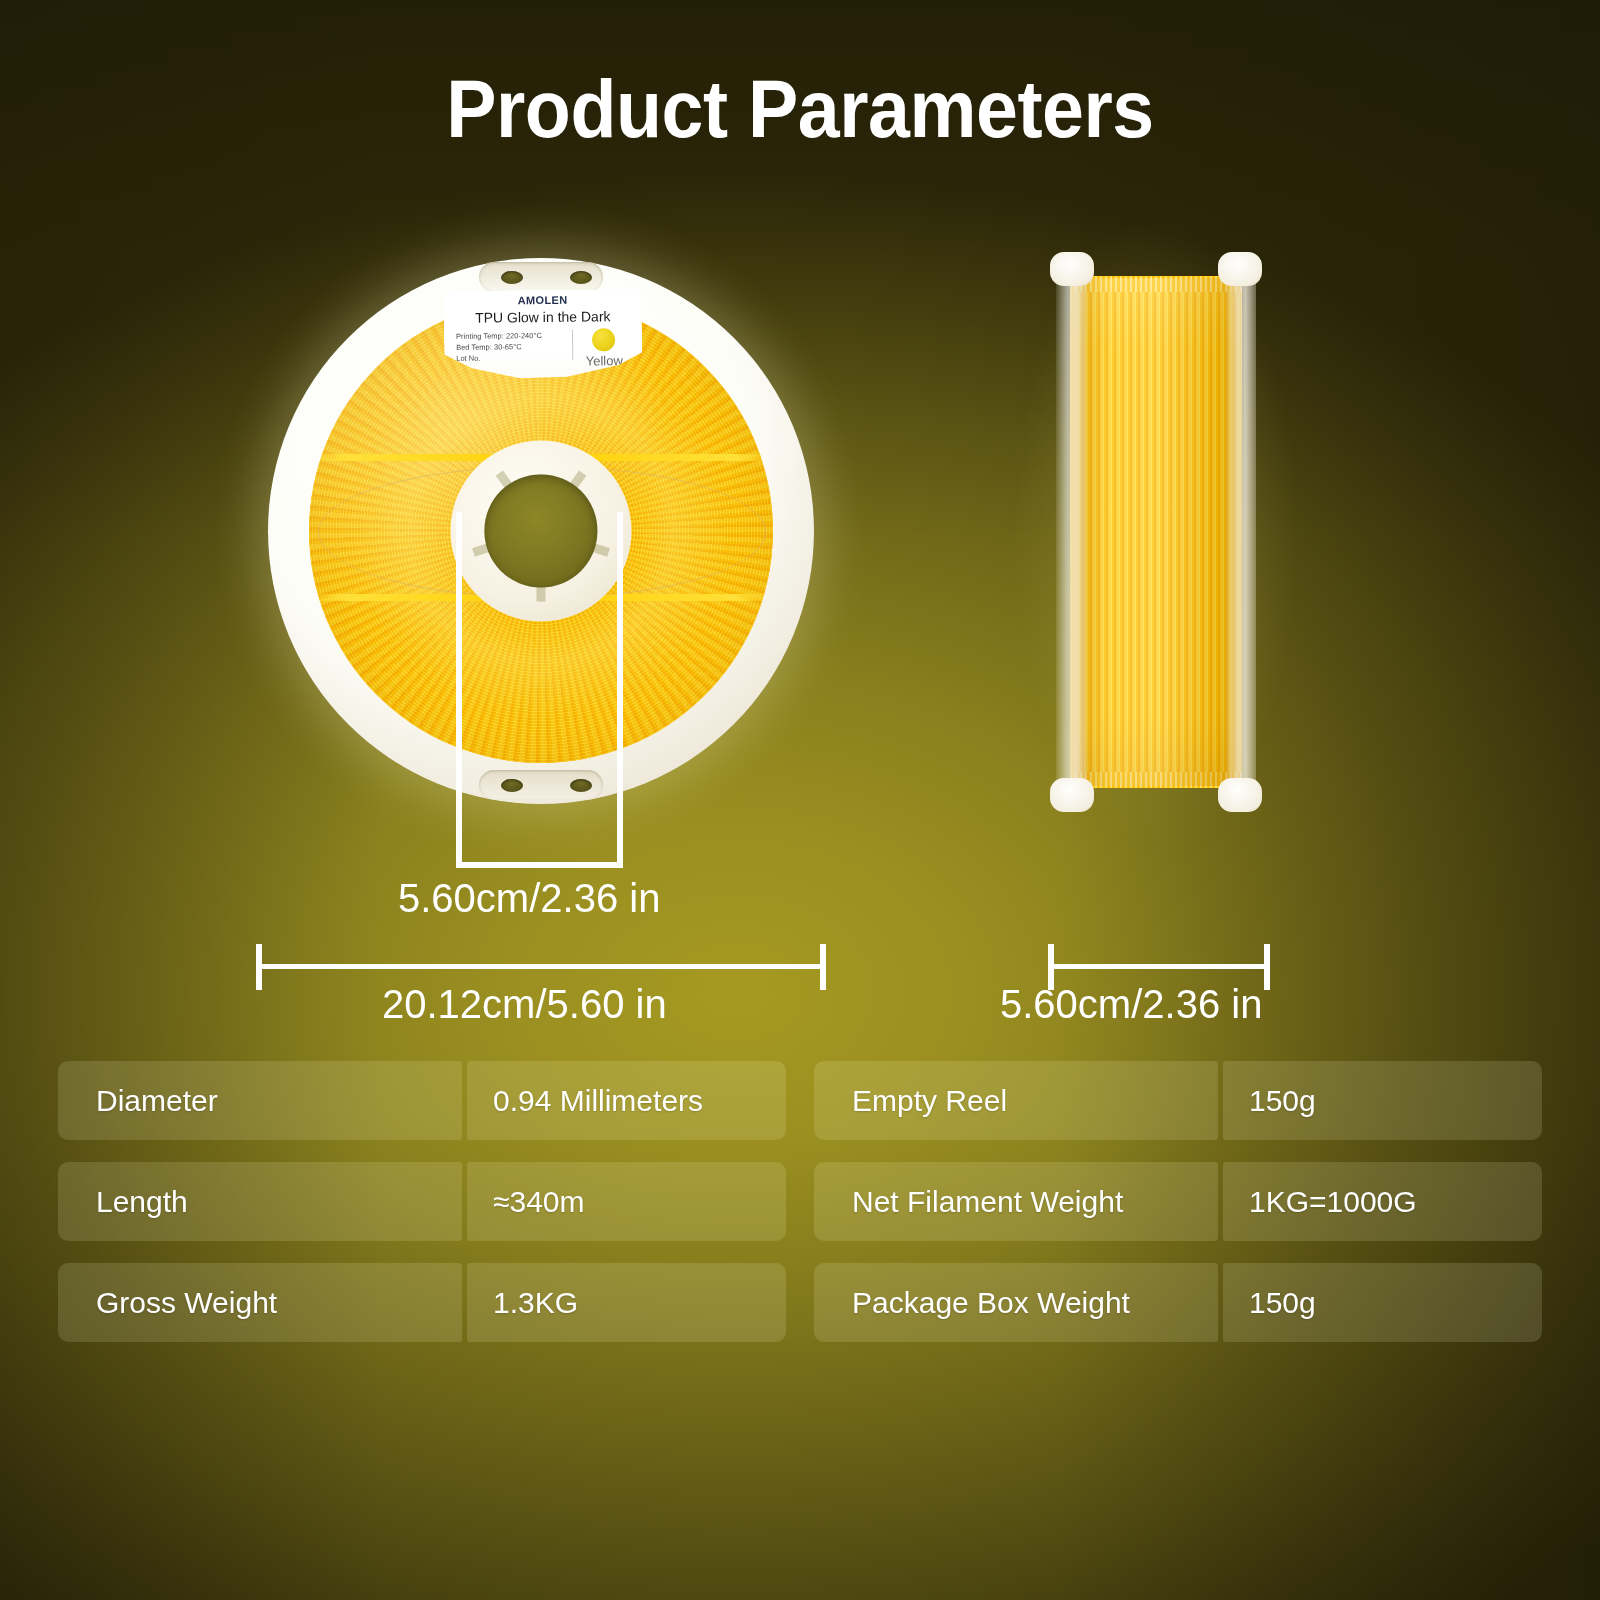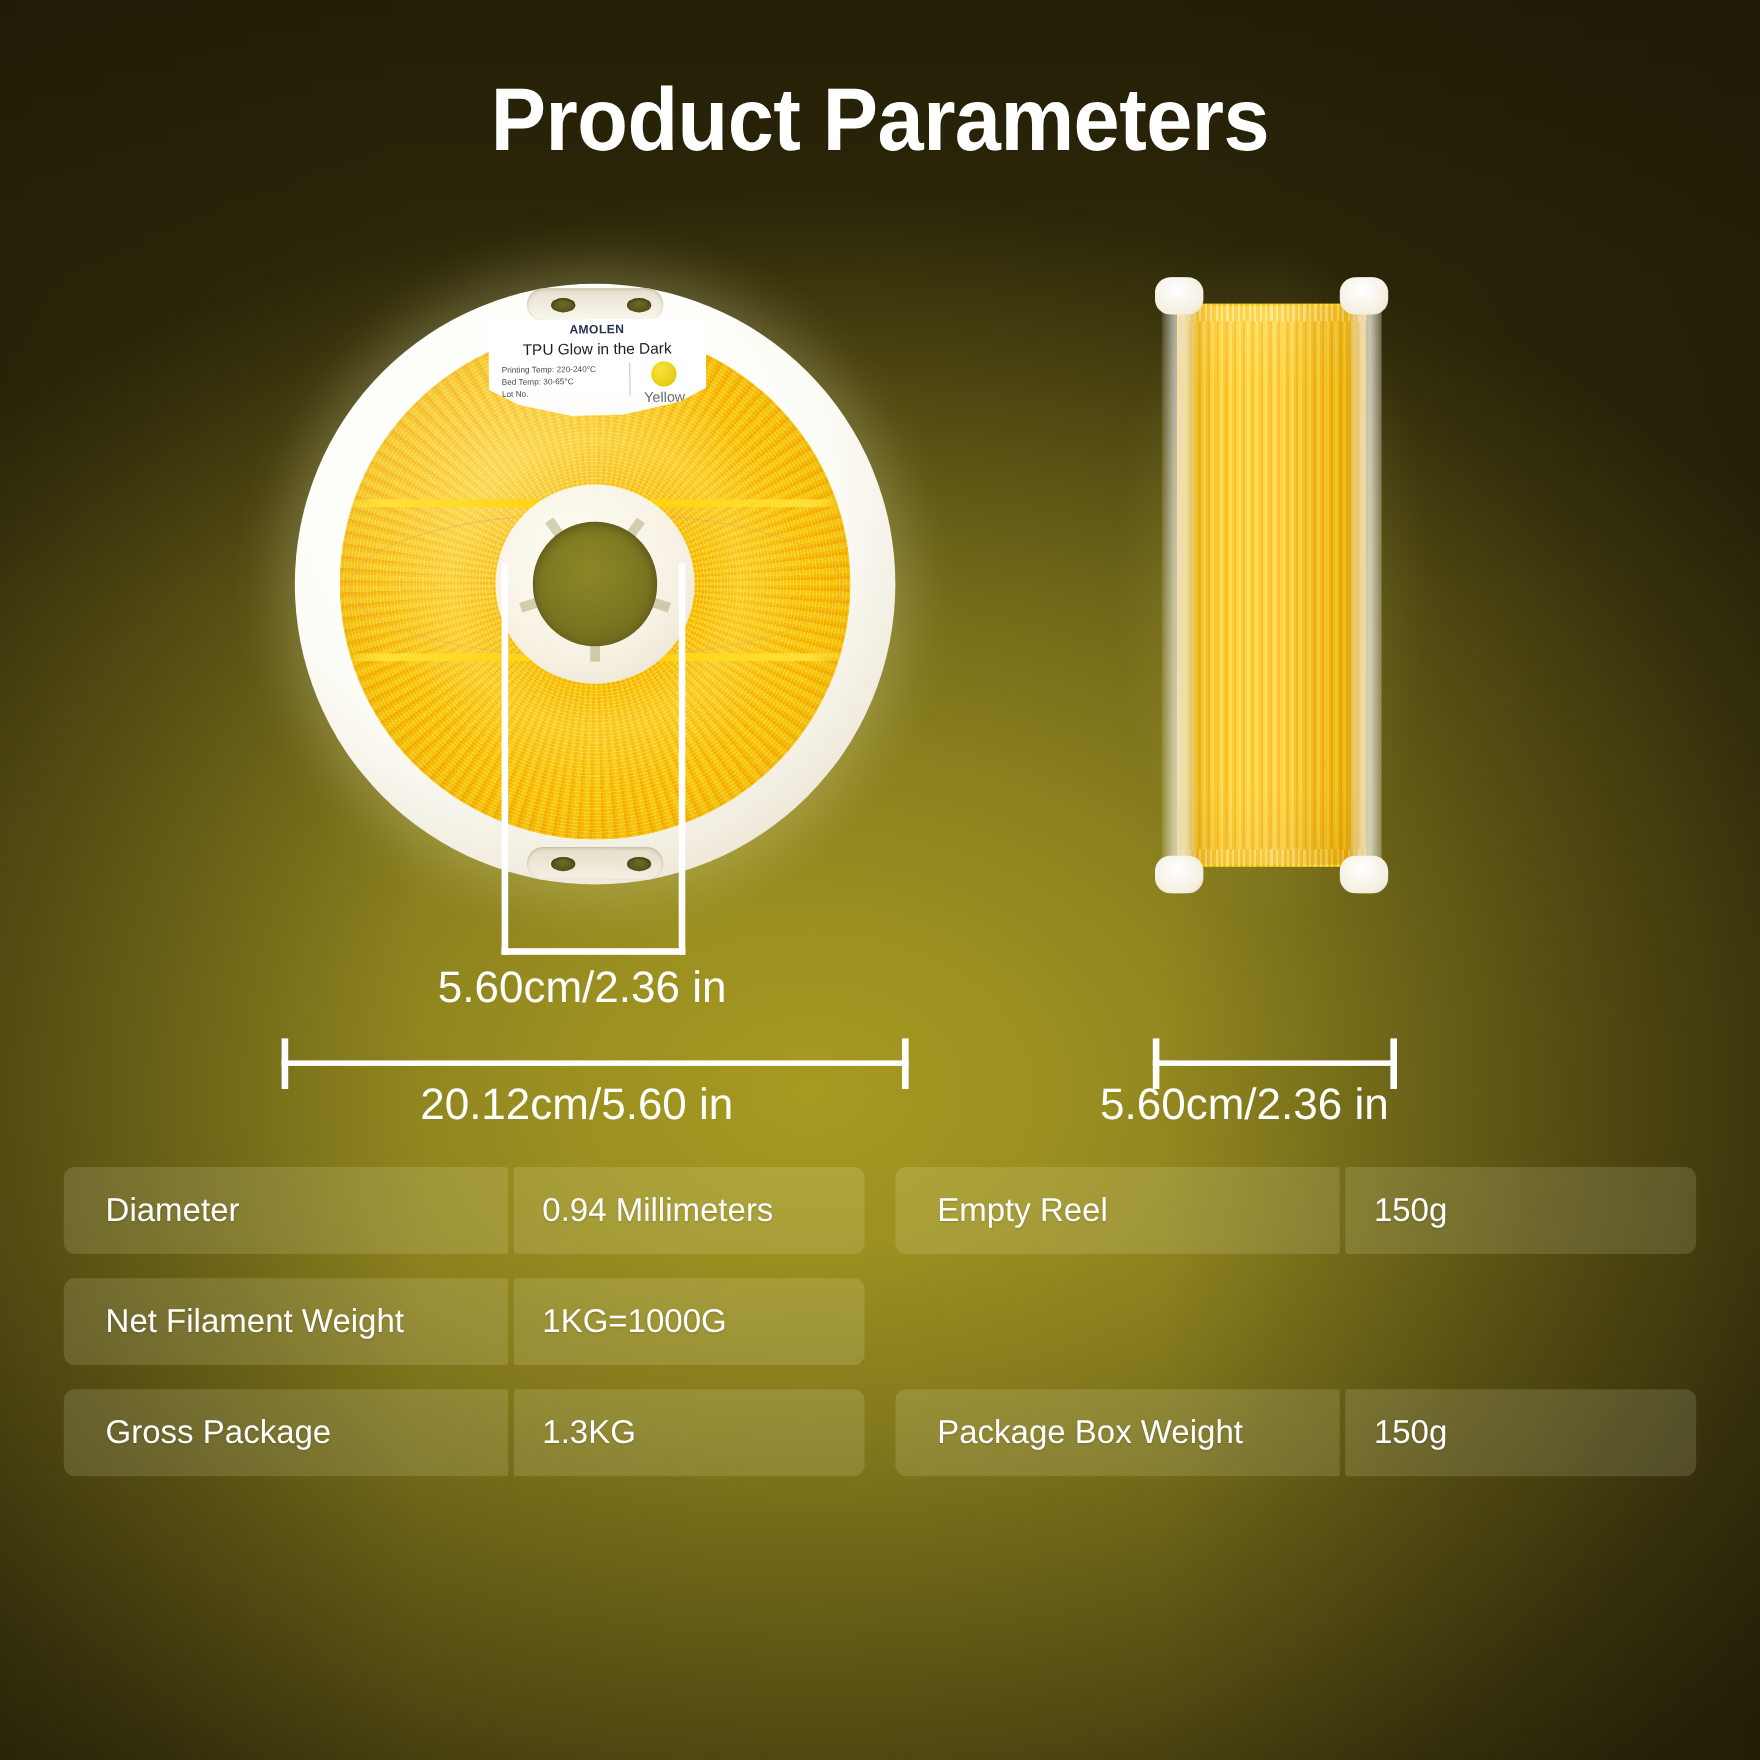--- a/index.html
+++ b/index.html
@@ -449,28 +449,32 @@
         <div class="spec-cell value">0.94 Millimeters</div>
       </div>
       <div class="spec-pair">
         <div class="spec-cell label">Empty Reel</div>
         <div class="spec-cell value">150g</div>
       </div>
     </div>
 
     <div class="spec-row">
       <div class="spec-pair">
+        <div class="spec-cell label">Length</div>
+        <div class="spec-cell value">≈340m</div>
+      </div>
+      <div class="spec-pair">
         <div class="spec-cell label">Net Filament Weight</div>
         <div class="spec-cell value">1KG=1000G</div>
       </div>
     </div>
 
     <div class="spec-row">
       <div class="spec-pair">
-        <div class="spec-cell label">Gross Package</div>
+        <div class="spec-cell label">Gross Weight</div>
         <div class="spec-cell value">1.3KG</div>
       </div>
       <div class="spec-pair">
         <div class="spec-cell label">Package Box Weight</div>
         <div class="spec-cell value">150g</div>
       </div>
     </div>
 
   </div>
 

